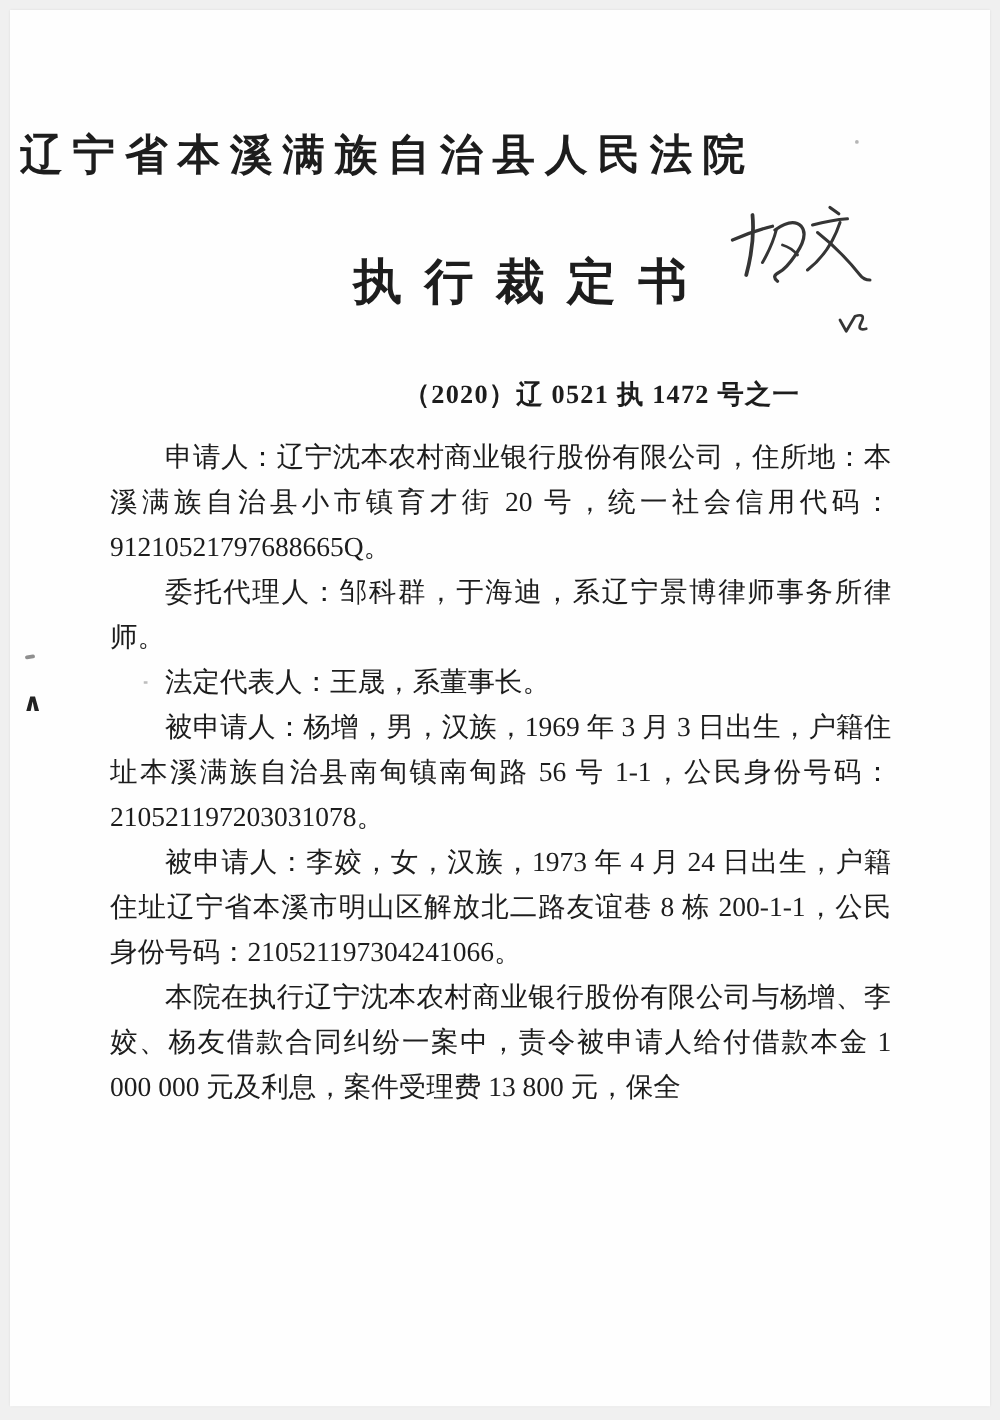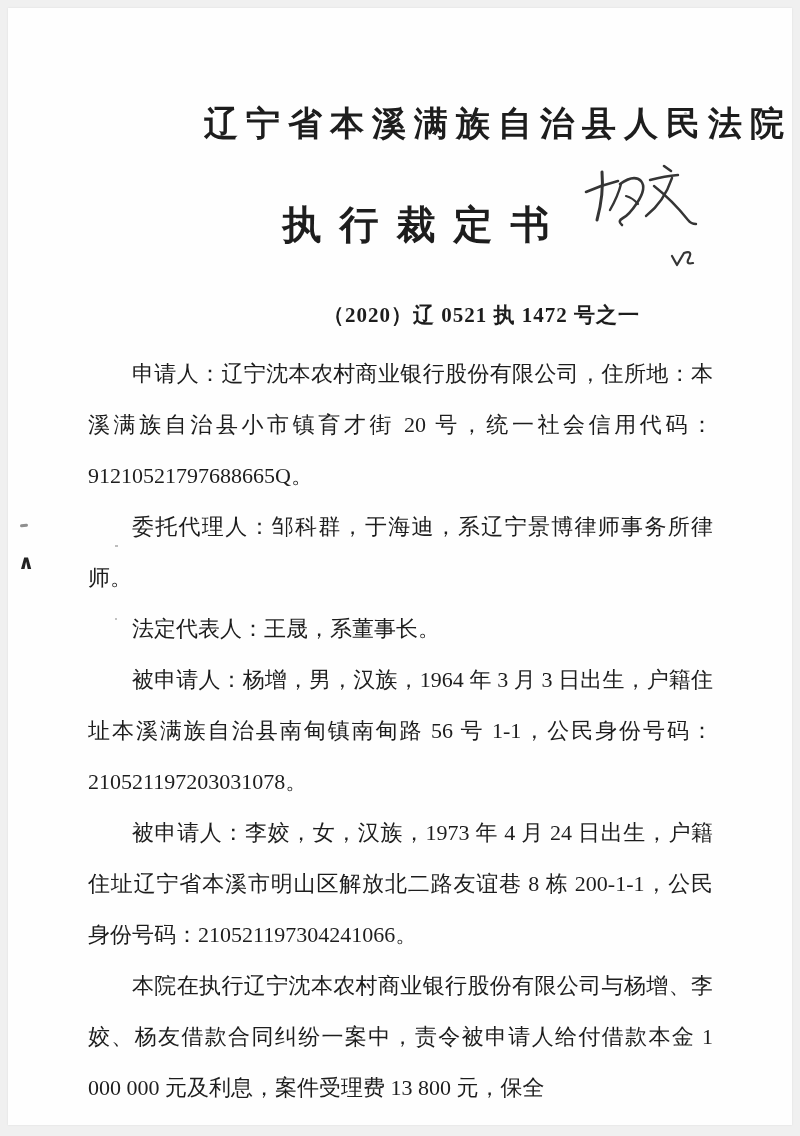--- a/index.html
+++ b/index.html
@@ -25,21 +25,21 @@
     left: 8px; top: 8px;
     width: 784px; height: 1117px;
     background: #fefefe;
     color: #1d1d1d;
     box-shadow: 0 0 2px rgba(0,0,0,0.08);
   }
   .court-name {
     position: absolute;
     left: 0; top: 93px;
     width: 100%;
-    text-align: right;
+    text-align: left;
     font-size: 34px;
     font-weight: 700;
     letter-spacing: 8px;
     padding-left: 8px;
     box-sizing: border-box;
     white-space: nowrap;
     margin: 0;
   }
   .doc-title {
     position: absolute;
@@ -62,21 +62,21 @@
     letter-spacing: 1px;
     white-space: nowrap;
     font-weight: bold;
   }
   .body-text {
     position: absolute;
     left: 80px;
     top: 340px;
     width: 625px;
     font-size: 22px;
-    line-height: 51px;
+    line-height: 36px;
     text-align: justify;
   }
   .body-text p {
     margin: 0;
     text-indent: 2em;
   }
   .handwriting {
     position: absolute;
     left: 572px;
     top: 150px;
@@ -151,21 +151,21 @@
         <path d="M92 98 l 5 9 l 7 -12 q 9 -3 5 5 q -4 7 4 5" stroke-width="2.2"></path>
       </g>
     </svg>
 
     <div class="case-number">（2020）辽 0521 执 1472 号之一</div>
 
     <div class="body-text">
       <p>申请人：辽宁沈本农村商业银行股份有限公司，住所地：本溪满族自治县小市镇育才街 20 号，统一社会信用代码：91210521797688665Q。</p>
       <p>委托代理人：邹科群，于海迪，系辽宁景博律师事务所律师。</p>
       <p>法定代表人：王晟，系董事长。</p>
-      <p>被申请人：杨增，男，汉族，1964 年 3 月 3 日出生，户籍住址本溪满族自治县南甸镇南甸路 56 号 1-1，公民身份号码：210521197203031078。</p>
+      <p>被申请人：杨增，男，汉族，1969 年 3 月 3 日出生，户籍住址本溪满族自治县南甸镇南甸路 56 号 1-1，公民身份号码：210521197203031078。</p>
       <p>被申请人：李姣，女，汉族，1973 年 4 月 24 日出生，户籍住址辽宁省本溪市明山区解放北二路友谊巷 8 栋 200-1-1，公民身份号码：210521197304241066。</p>
       <p>本院在执行辽宁沈本农村商业银行股份有限公司与杨增、李姣、杨友借款合同纠纷一案中，责令被申请人给付借款本金 1 000 000 元及利息，案件受理费 13 800 元，保全</p>
     </div>
 
     <span class="mark-caret">∧</span>
     <span class="mark-dash"></span>
     <span class="speck-1"></span>
     <span class="speck-2"></span>
     <span class="speck-3"></span>
 

